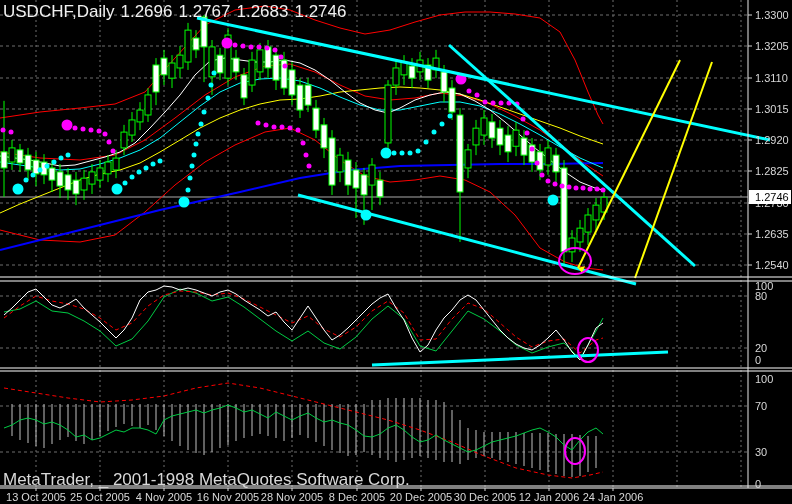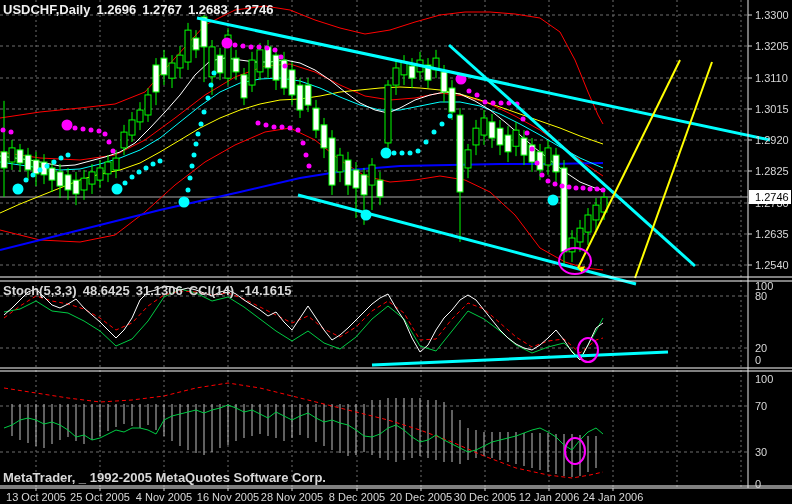--- a/index.html
+++ b/index.html
@@ -1,30 +1,29 @@
 <!DOCTYPE html>
 <html><head>
 <meta charset="utf-8">
 <style>
   html,body{margin:0;padding:0;background:#000;width:792px;height:504px;overflow:hidden;}
   #stage{position:relative;width:792px;height:504px;background:#000;font-family:"Liberation Sans",sans-serif;}
   svg{position:absolute;left:0;top:0;}
-  .lbl{position:absolute;font-size:13px;color:#d8d8d8;white-space:nowrap;z-index:5;letter-spacing:0;font-weight:bold;}
+  .lbl{position:absolute;font-size:17px;color:#d8d8d8;white-space:nowrap;z-index:5;letter-spacing:0;}
   .lbl span{margin-right:6px;}
 </style>
 </head>
 <body>
 <div id="stage">
 
 <div class="lbl" style="left:3px;top:2px;color:#f0f0f0;"><span>USDCHF,Daily</span><span>1.2696</span><span>1.2767</span><span>1.2683</span><span>1.2746</span></div>
 
-<div class="lbl" style="left:3px;top:283px;"><span>Stoch(5,3,3)</span><span>48.6425</span><span>31.1306</span><span>CCI(14)</span><span>-14.1615</span></div>
-
-
-<div class="lbl" style="left:3px;top:470px;">MetaTrader, _ 1992-2005 MetaQuotes Software Corp.</div>
+
+
+<div class="lbl" style="left:3px;top:470px;">MetaTrader, _ 2001-1998 MetaQuotes Software Corp.</div>
 
 <svg id="chart" width="792" height="504" viewBox="0 0 792 504">
       <g>
         <line x1="36" y1="0" x2="36" y2="487" stroke="#6e6e6e" stroke-width="1" stroke-dasharray="2,3"></line>
         <line x1="100" y1="0" x2="100" y2="487" stroke="#6e6e6e" stroke-width="1" stroke-dasharray="2,3"></line>
         <line x1="164" y1="0" x2="164" y2="487" stroke="#6e6e6e" stroke-width="1" stroke-dasharray="2,3"></line>
         <line x1="228" y1="0" x2="228" y2="487" stroke="#6e6e6e" stroke-width="1" stroke-dasharray="2,3"></line>
         <line x1="292" y1="0" x2="292" y2="487" stroke="#6e6e6e" stroke-width="1" stroke-dasharray="2,3"></line>
         <line x1="357" y1="0" x2="357" y2="487" stroke="#6e6e6e" stroke-width="1" stroke-dasharray="2,3"></line>
         <line x1="421" y1="0" x2="421" y2="487" stroke="#6e6e6e" stroke-width="1" stroke-dasharray="2,3"></line>

